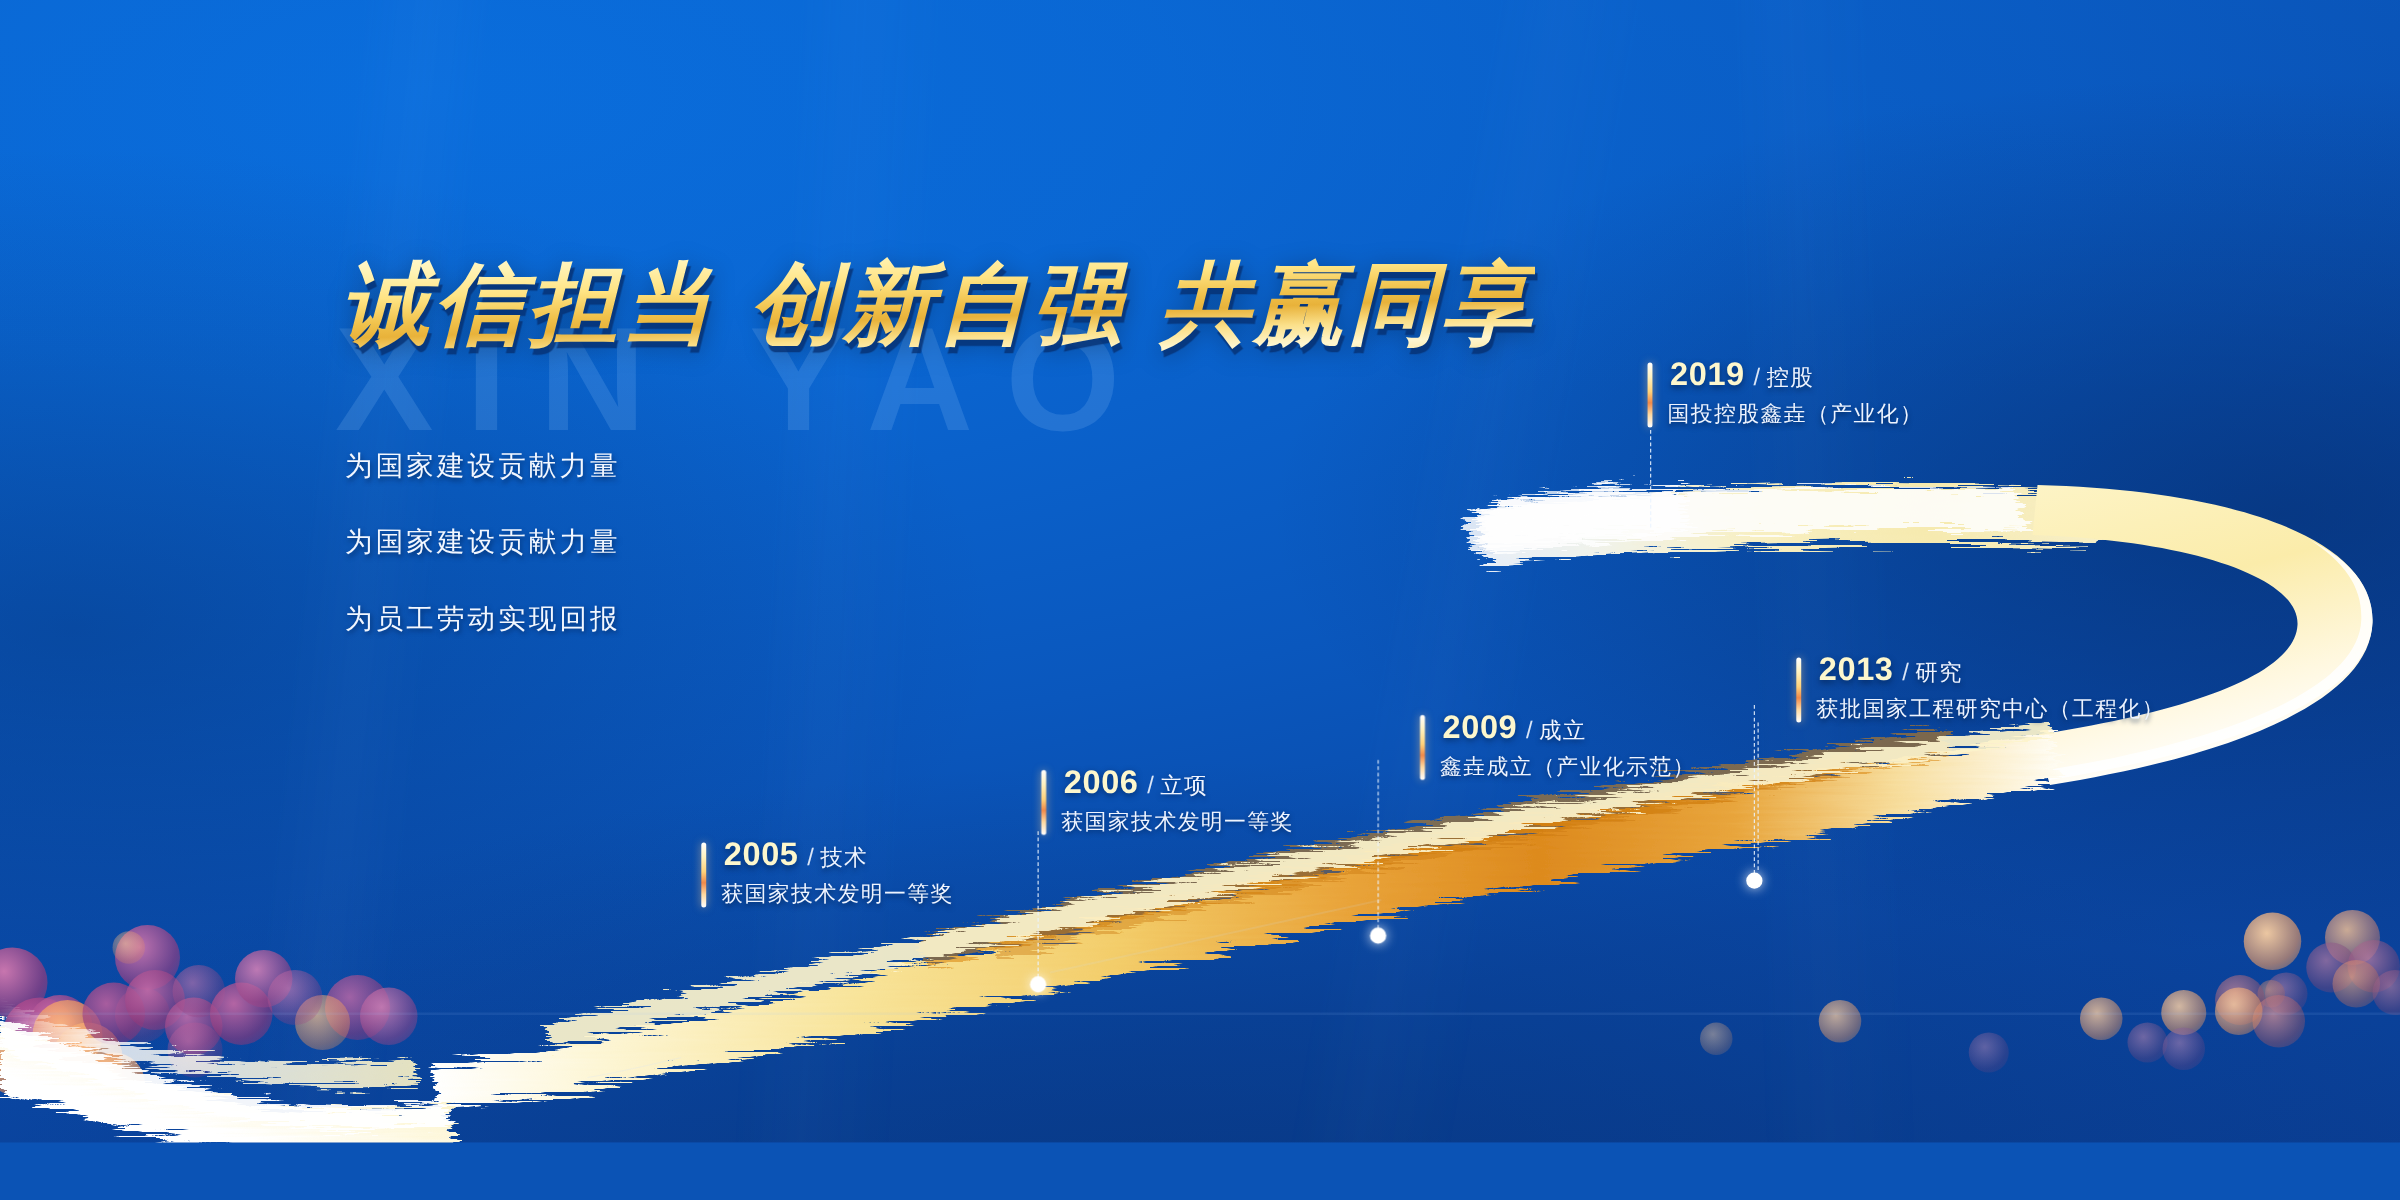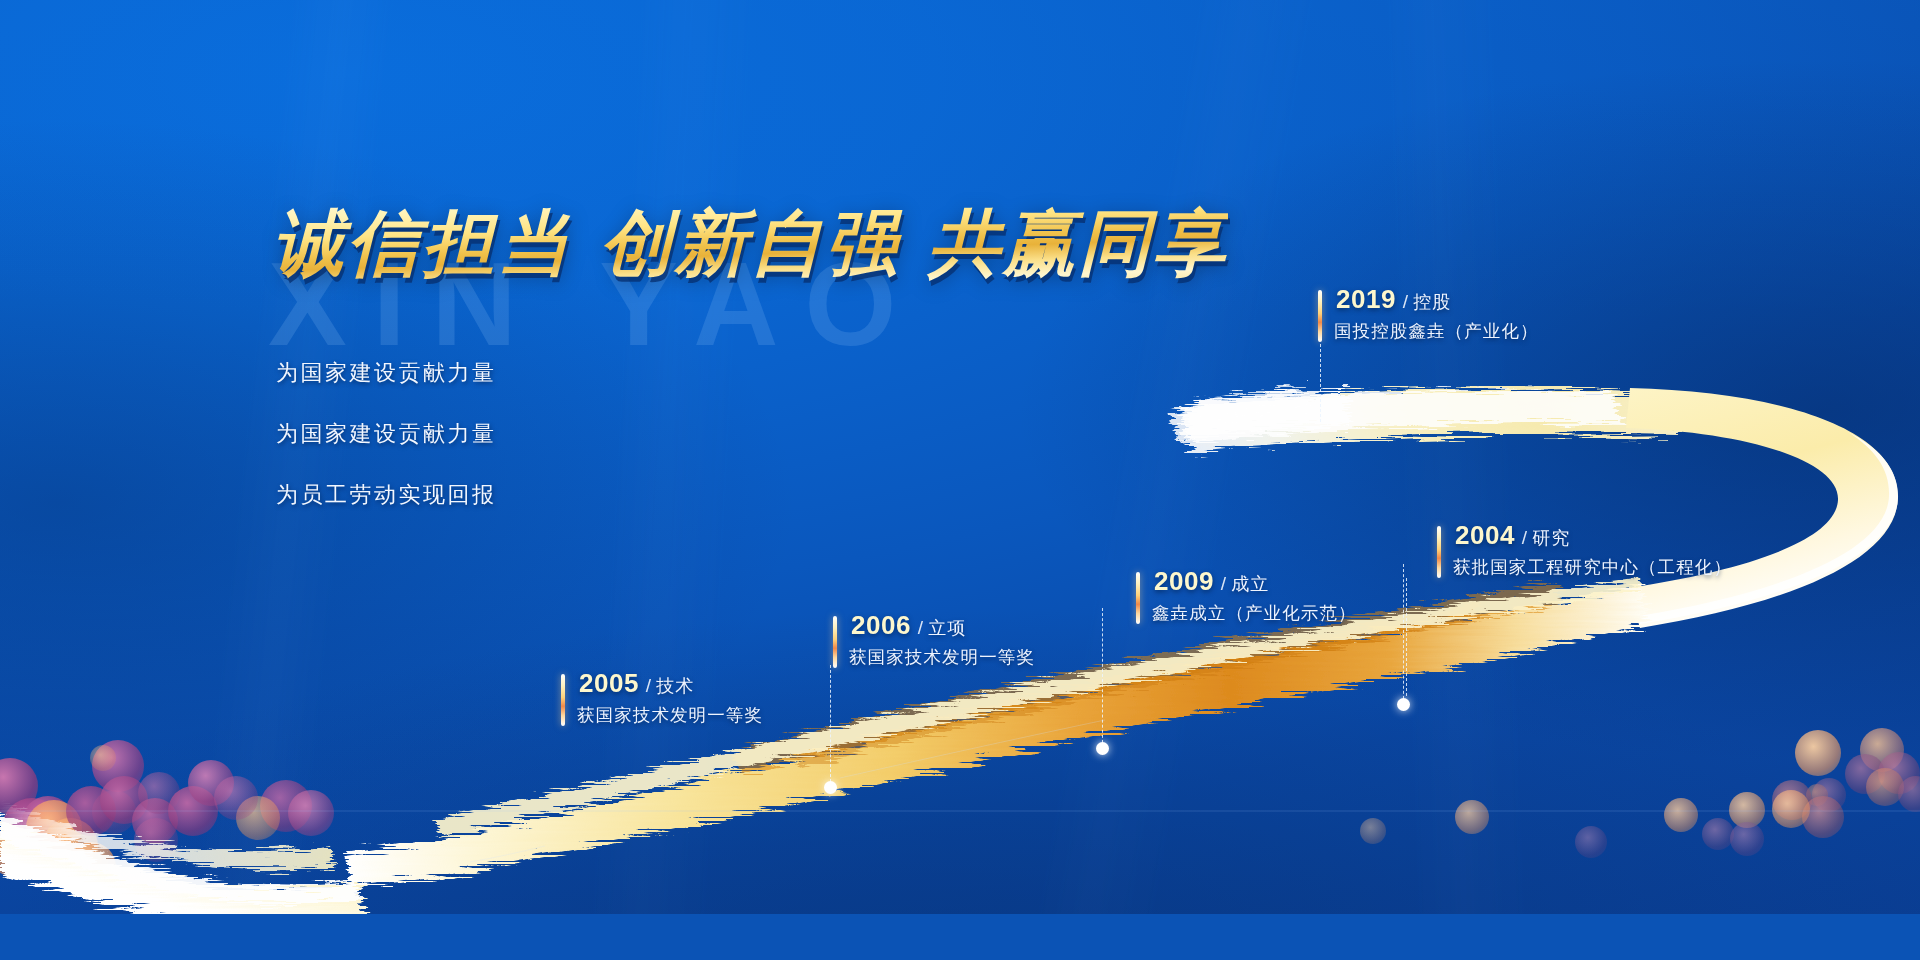--- a/index.html
+++ b/index.html
@@ -328,21 +328,21 @@
       <span class="tl-year">2009</span><span class="tl-sep">/</span><span class="tl-cat">成立</span>
     </div>
     <div class="tl-desc">鑫垚成立（产业化示范）</div>
   </div>
   <div class="tl-lead" style="left:1403px;top:564px;height:140px;"></div>
   <div class="tl-dot" style="left:1397px;top:698px;"></div>
 
   <div class="tl-node" style="left:1437px;top:524px;">
     <div class="tl-bar"></div>
     <div class="tl-head">
-      <span class="tl-year">2004</span><span class="tl-sep">/</span><span class="tl-cat">研究</span>
+      <span class="tl-year">2013</span><span class="tl-sep">/</span><span class="tl-cat">研究</span>
     </div>
     <div class="tl-desc">获批国家工程研究中心（工程化）</div>
   </div>
   <div class="tl-lead" style="left:1406px;top:578px;height:118px;"></div>
 
   <div class="tl-node" style="left:1318px;top:288px;">
     <div class="tl-bar"></div>
     <div class="tl-head">
       <span class="tl-year">2019</span><span class="tl-sep">/</span><span class="tl-cat">控股</span>
     </div>

